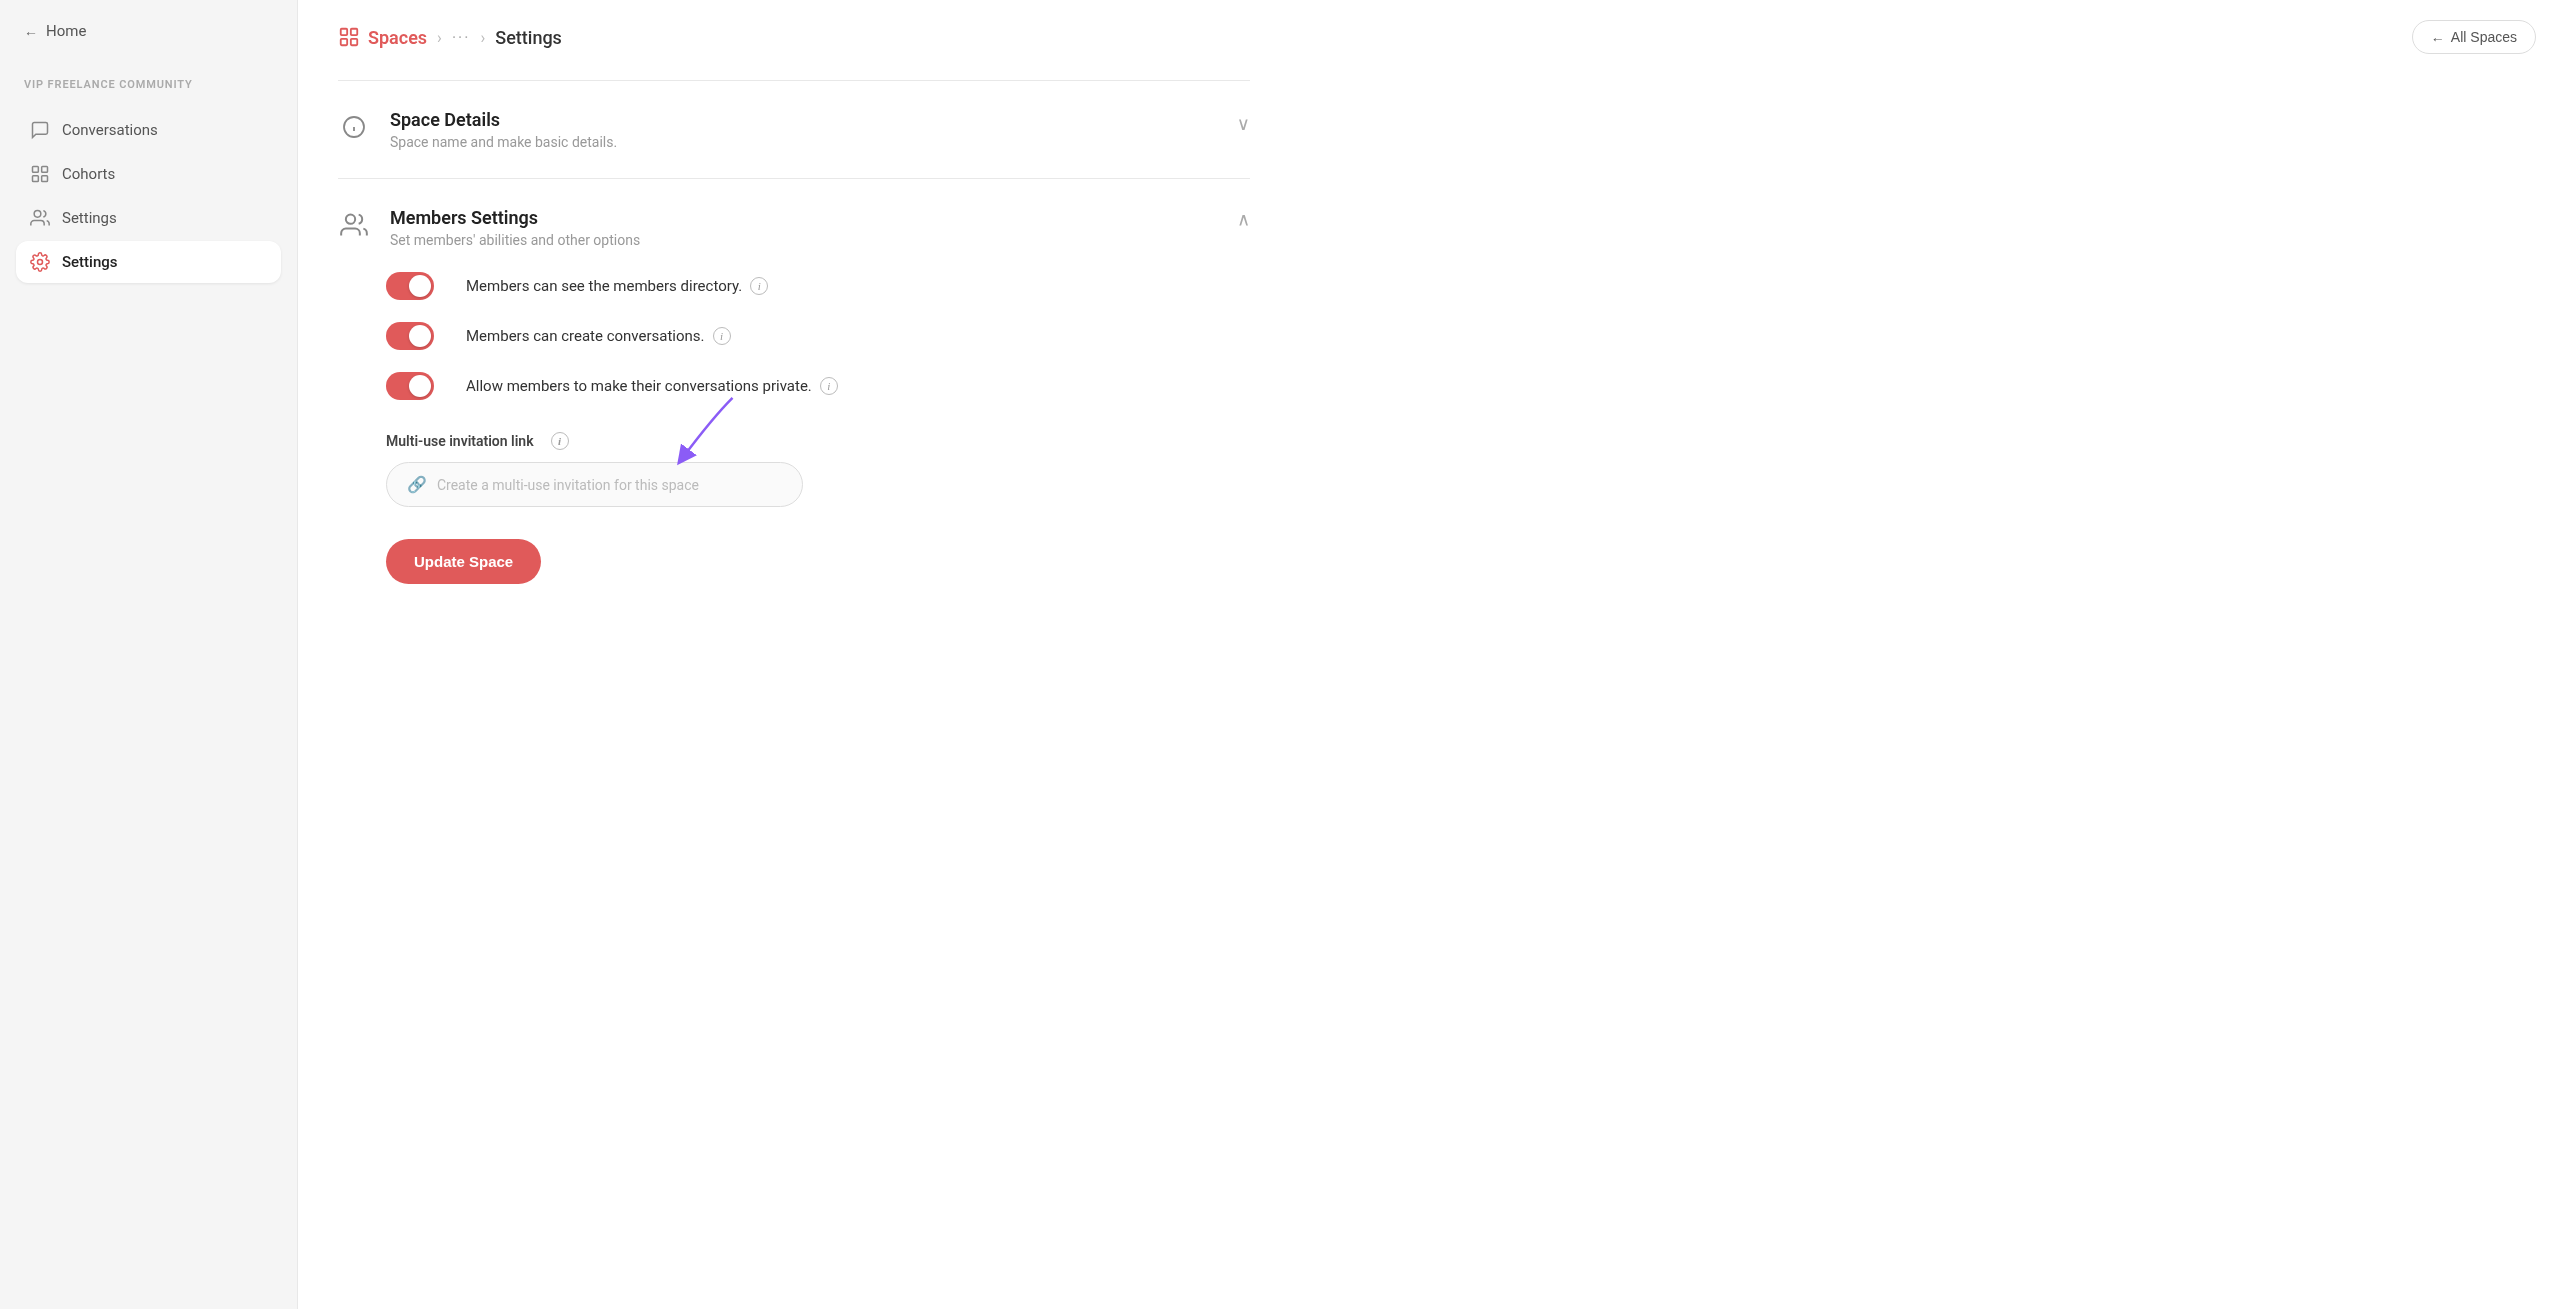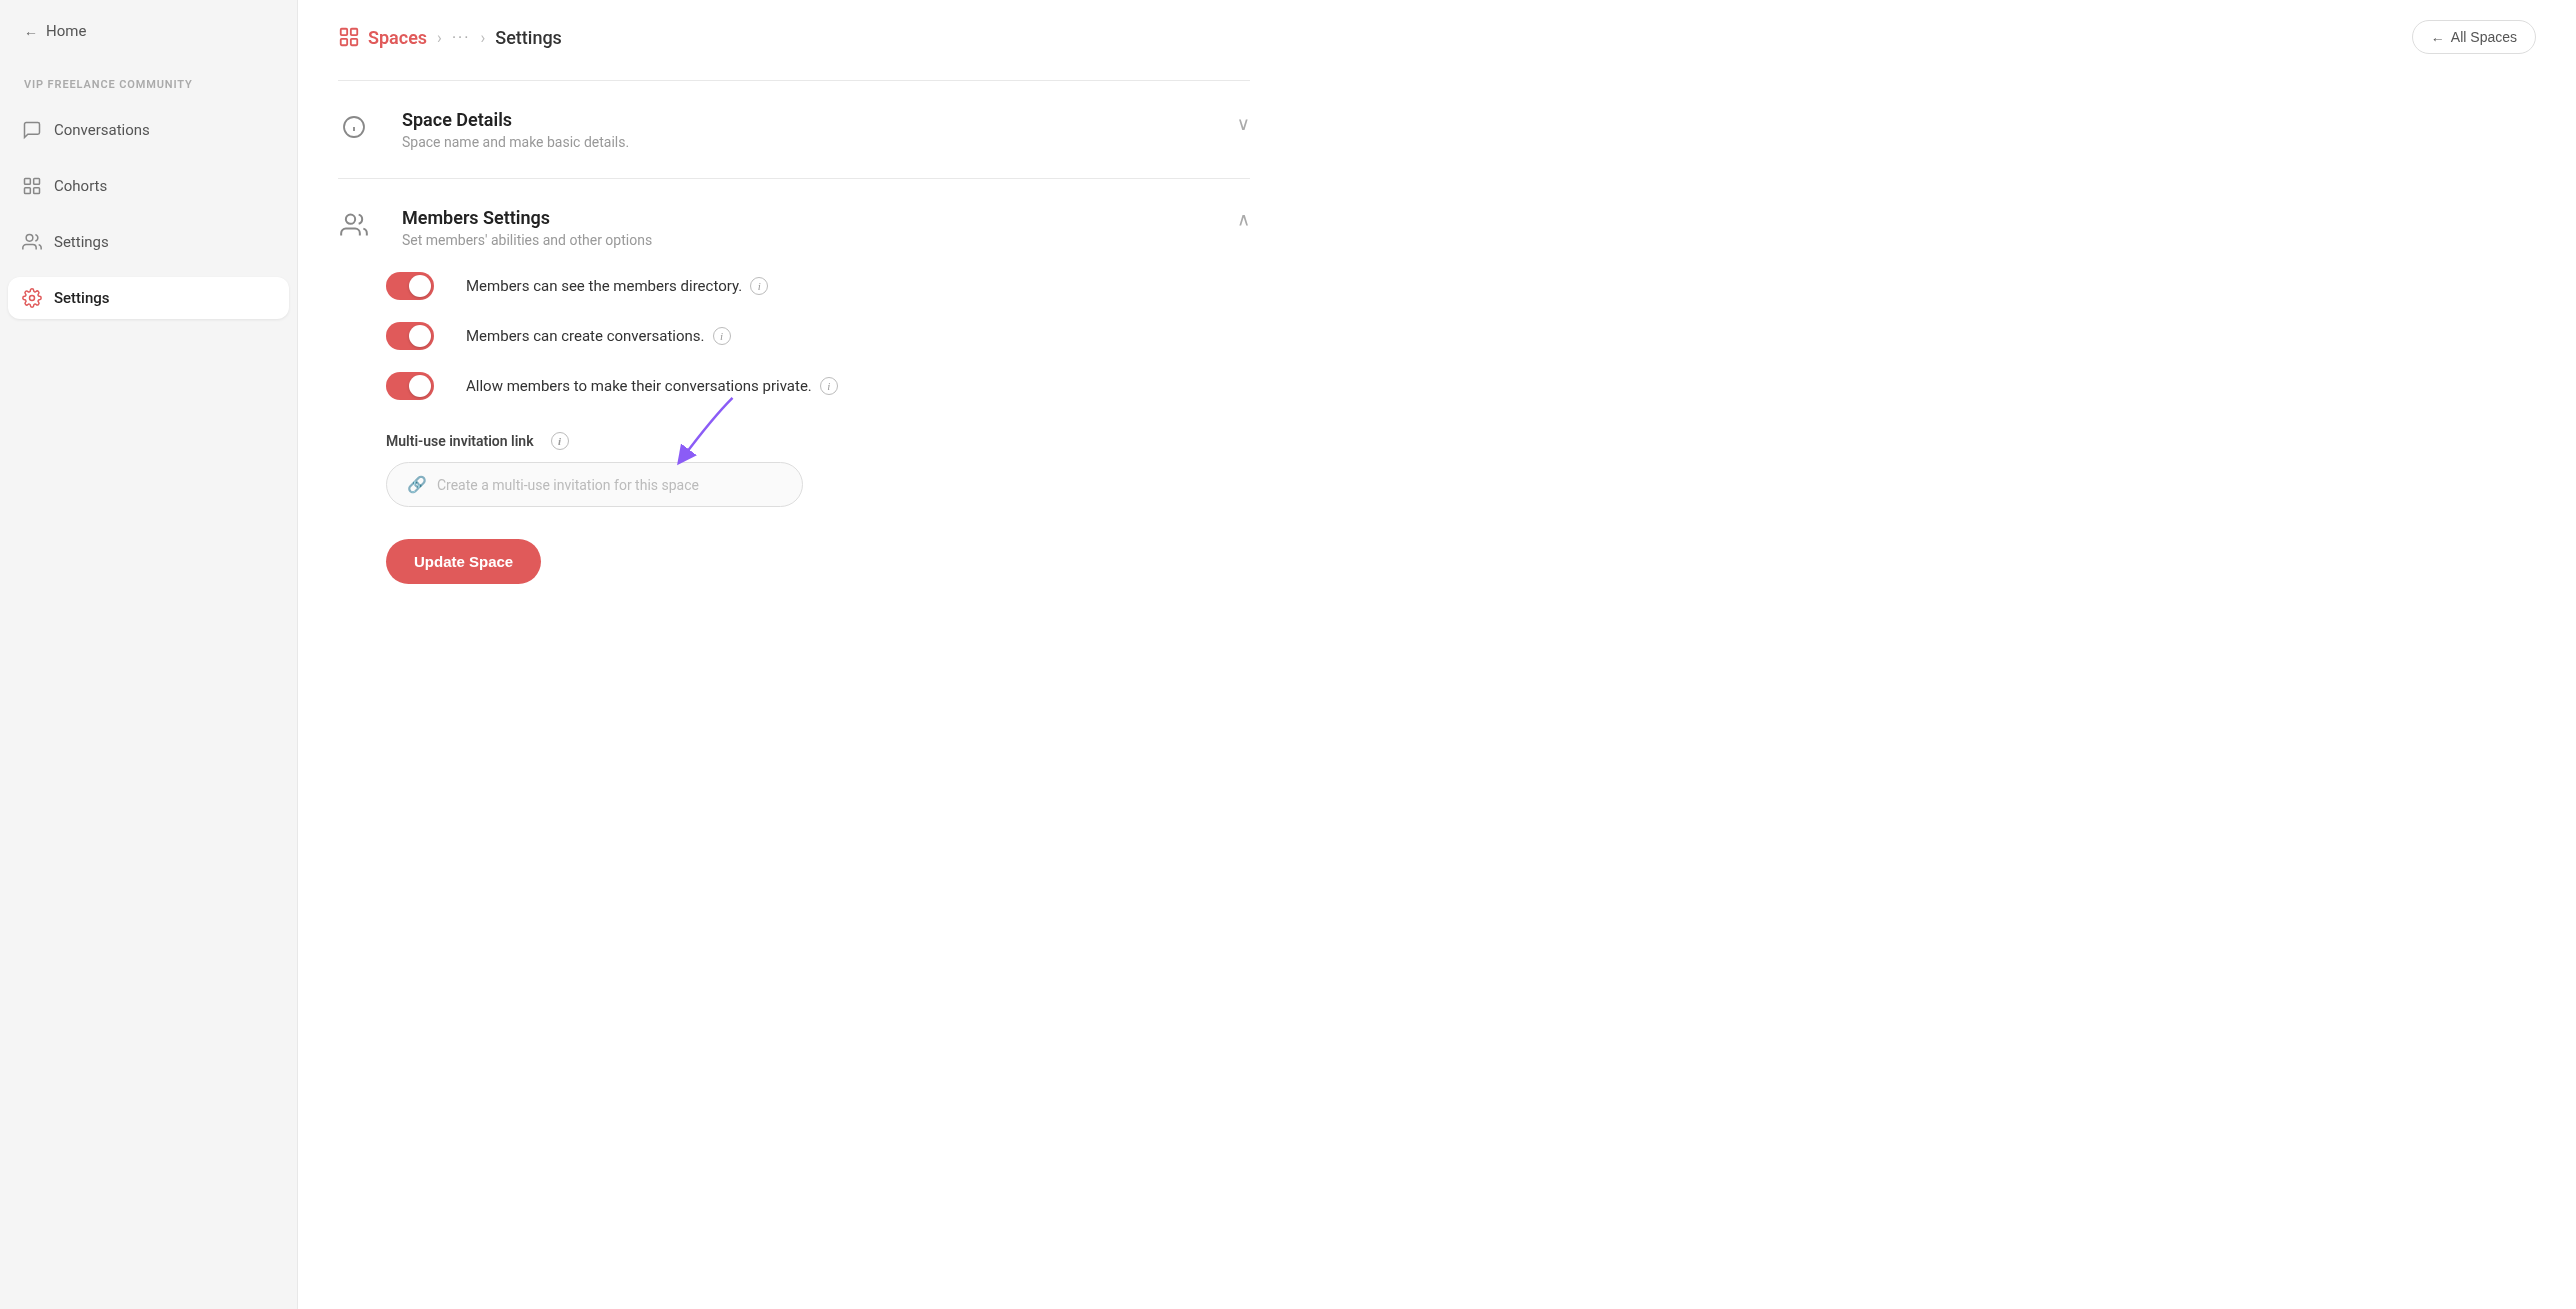--- a/index.html
+++ b/index.html
@@ -41,24 +41,24 @@
     .sidebar-community-label {
       padding: 20px 24px 10px;
       font-size: 11px;
       font-weight: 600;
       color: #aaa;
       letter-spacing: 0.08em;
       text-transform: uppercase;
     }
 
     .sidebar-nav {
-      padding: 8px 8px;
+      padding: 8px 16px;
       display: flex;
       flex-direction: column;
-      gap: 14px;
+      gap: 2px;
     }
 
     .sidebar-nav-item {
       display: flex;
       align-items: center;
       gap: 12px;
       padding: 11px 14px;
       border-radius: 12px;
       cursor: pointer;
       font-size: 15px;
@@ -170,21 +170,21 @@
     .section-header {
       display: flex;
       align-items: flex-start;
       justify-content: space-between;
       cursor: pointer;
     }
 
     .section-header-left {
       display: flex;
       align-items: flex-start;
-      gap: 32px;
+      gap: 20px;
     }
 
     .section-icon {
       width: 32px;
       height: 32px;
       display: flex;
       align-items: center;
       justify-content: center;
       color: #888;
       margin-top: 2px;

